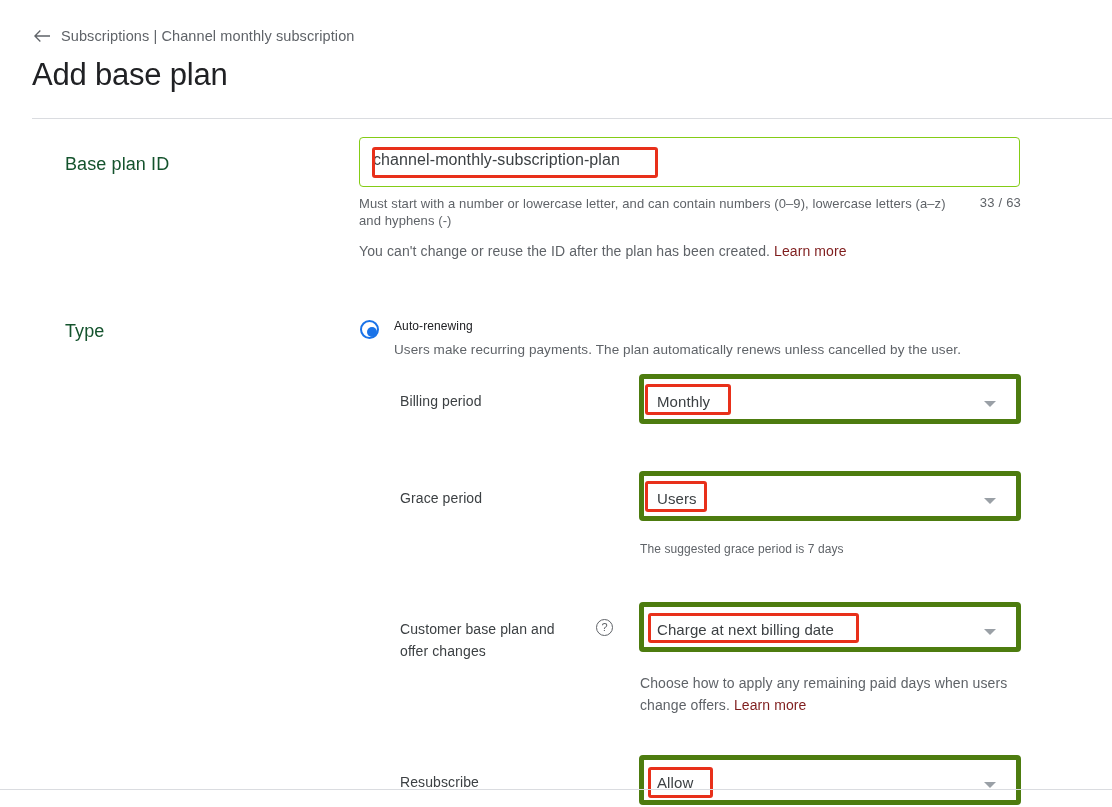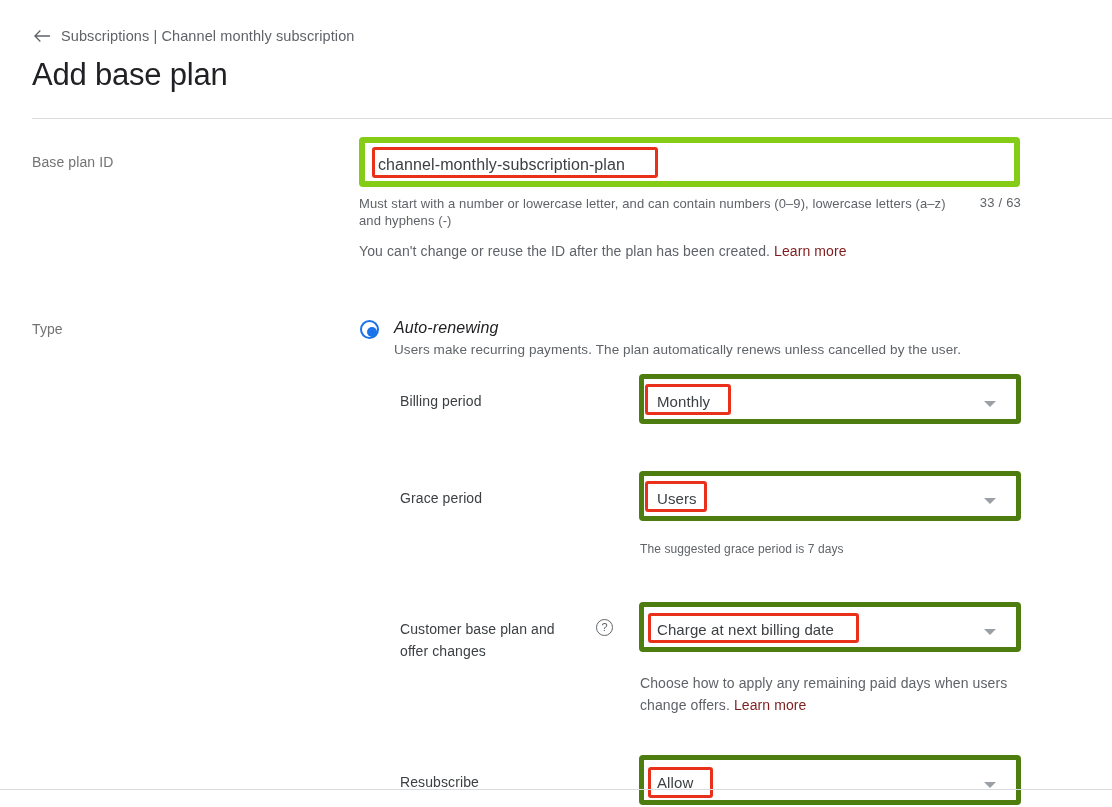--- a/index.html
+++ b/index.html
@@ -65,40 +65,41 @@
     left: 0px;
     top: 789px;
     width: 1112px;
     height: 1px;
     background: #dadce0;
   }
 
   
   .row-label {
     position: absolute;
-    font-size: 14px;
-    color: #737373;
-    letter-spacing: .1px;
+    font-size: 18px;
+    color: #14532d;
+    letter-spacing: .1px;
+    margin-left: 33px;
   }
   .sub-label {
     position: absolute;
     font-size: 14px;
     color: #3c4043;
     letter-spacing: .1px;
     line-height: 22px;
   }
 
   
   .text-field {
     position: absolute;
     left: 359px;
     top: 137px;
     width: 661px;
     height: 50px;
-    border: 6px solid #84cc16;
+    border: 1px solid #84cc16;
     border-radius: 4px;
     background: #fff;
     box-sizing: border-box;
   }
   .text-field-value {
     position: absolute;
     left: 13px;
     top: 13px;
     font-size: 16px;
     color: #3c4043;
@@ -146,25 +147,24 @@
     top: 4.5px;
     width: 10px;
     height: 10px;
     border-radius: 50%;
     background: #1a73e8;
   }
   .radio-title {
     position: absolute;
     left: 34px;
     top: -1px;
-    font-size: 16px;
+    font-size: 12px;
     color: #202124;
     letter-spacing: .1px;
     white-space: nowrap;
-    font-style: italic;
   }
   .radio-desc {
     position: absolute;
     left: 34px;
     top: 22px;
     font-size: 13.5px;
     color: #5f6368;
     letter-spacing: .1px;
     white-space: nowrap;
     text-align: center;

